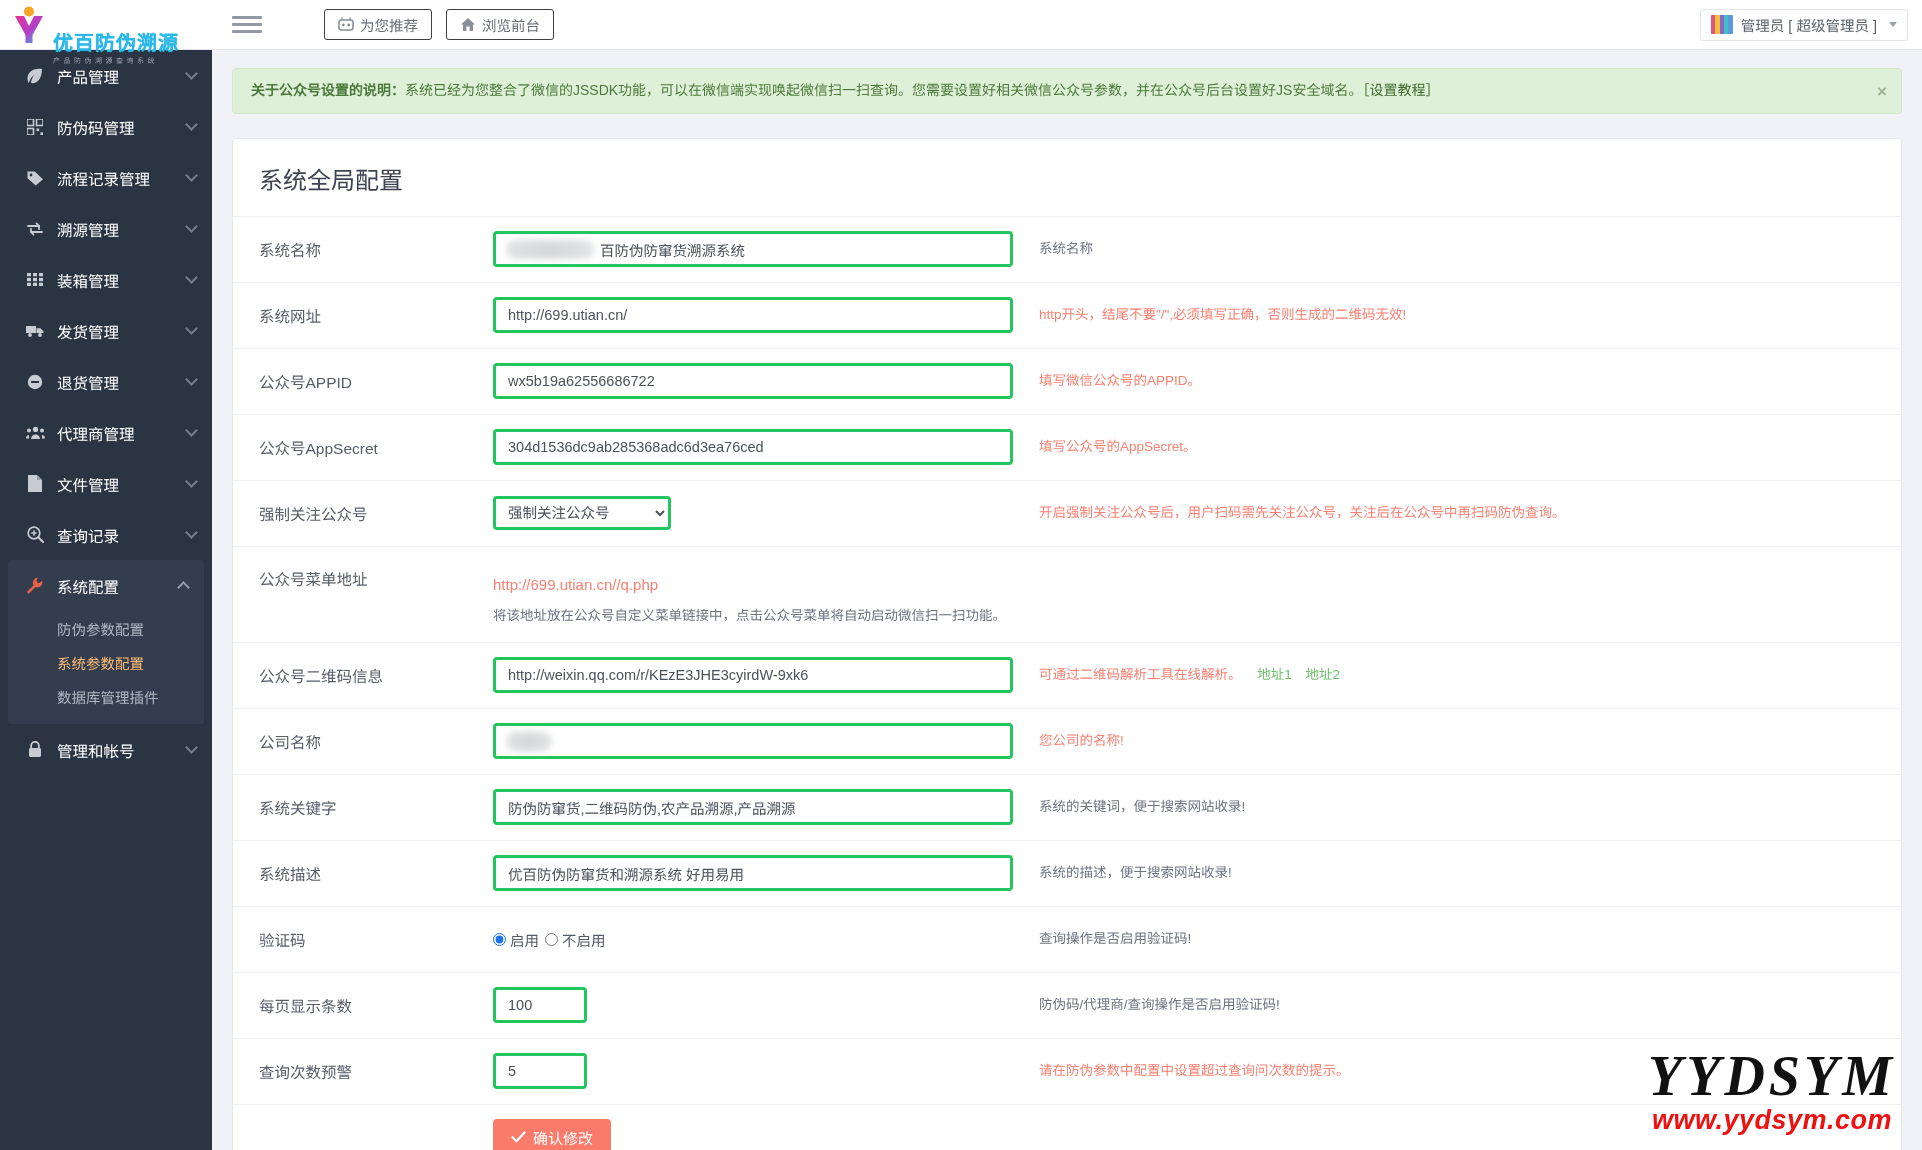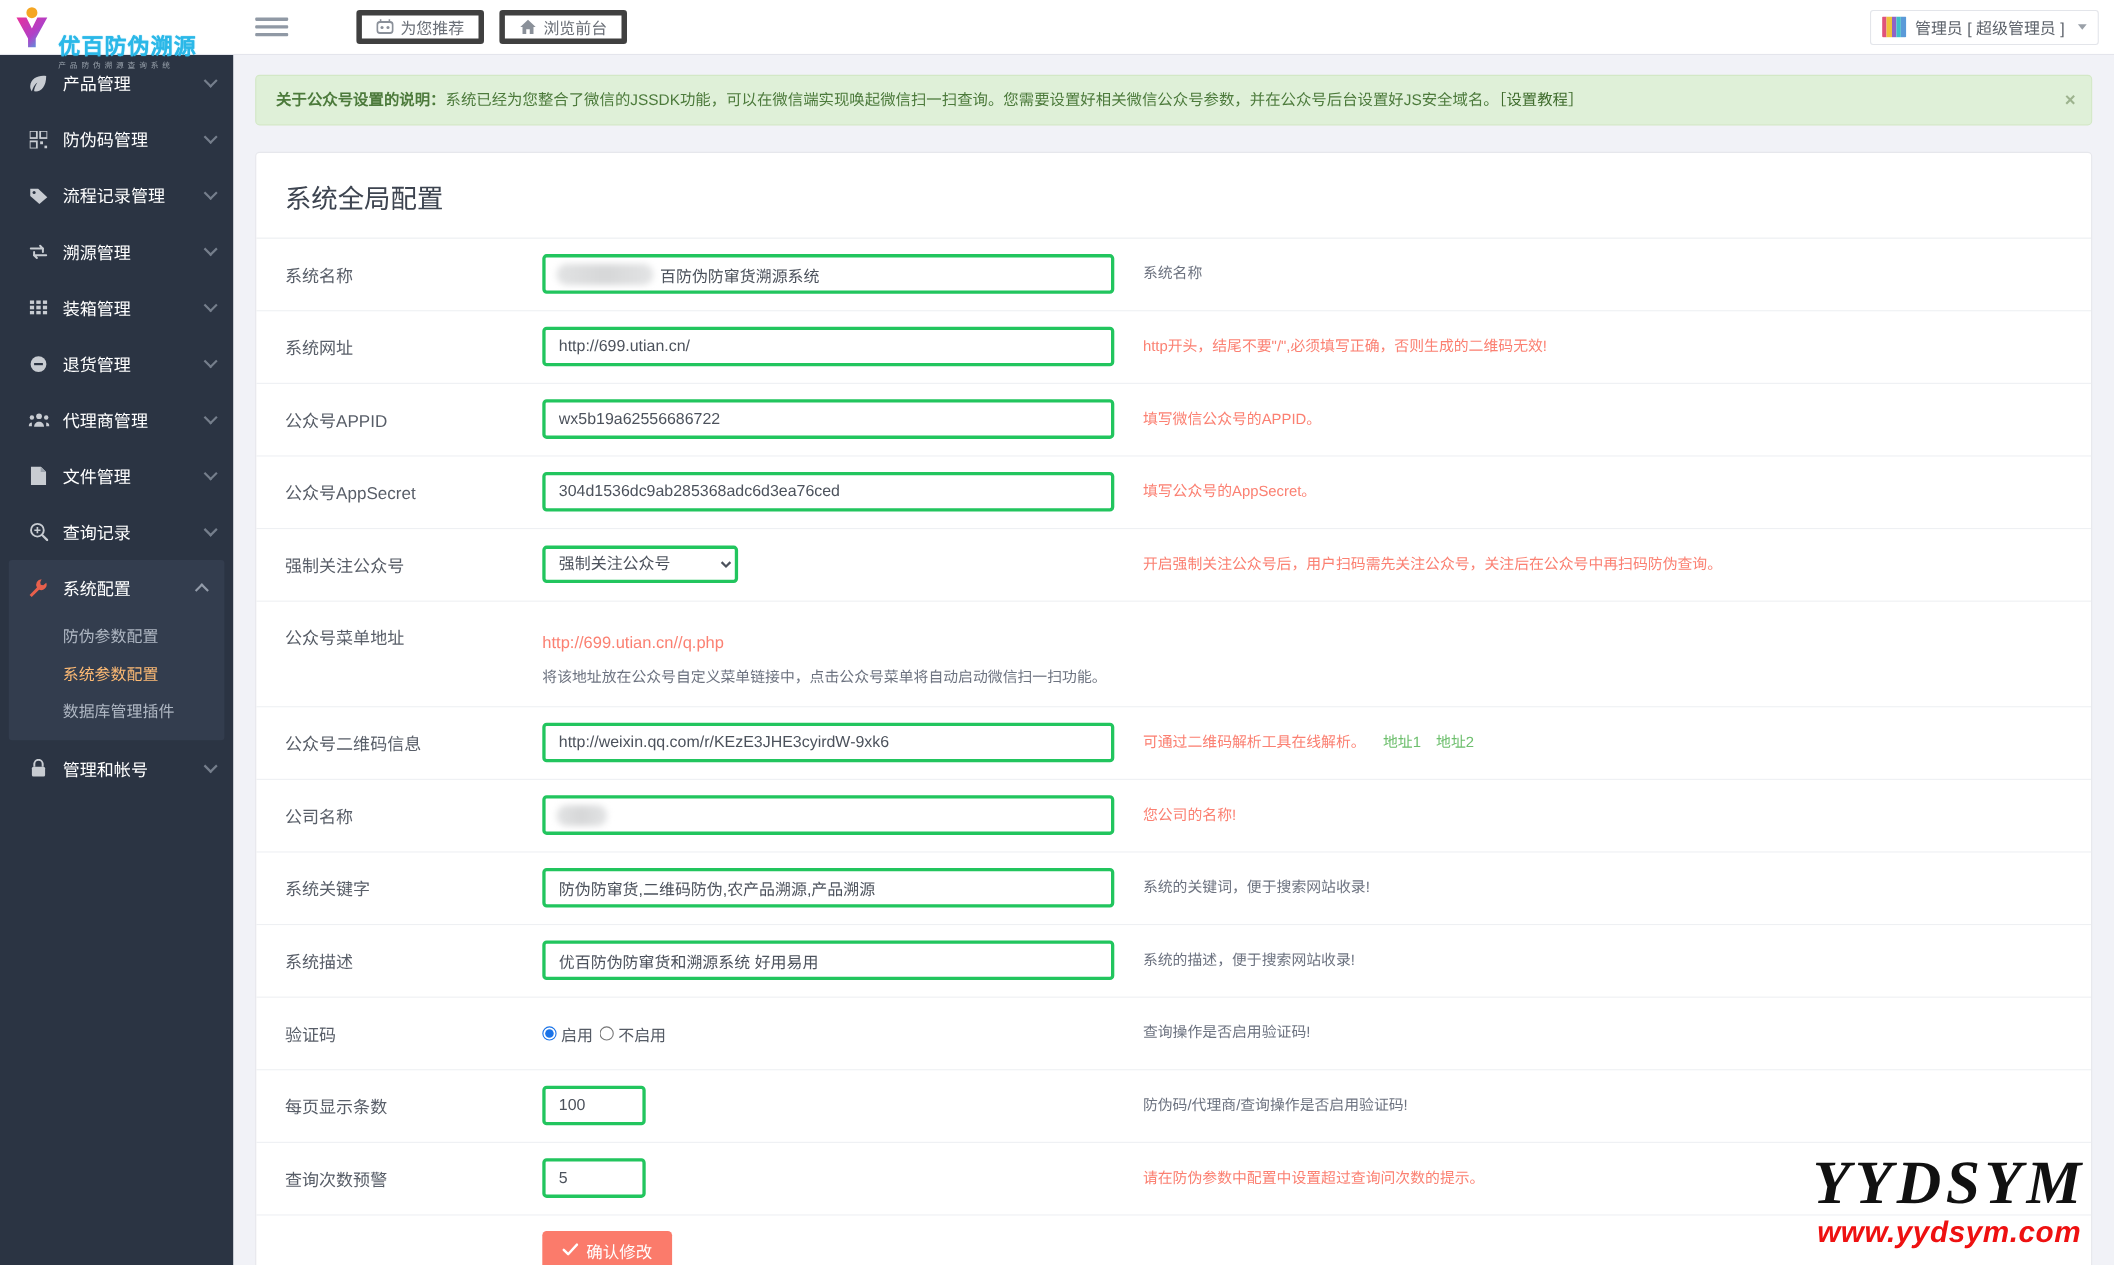--- a/index.html
+++ b/index.html
@@ -39,21 +39,21 @@
     margin-left: 20px; width: 30px; height: 30px;
     display: flex; flex-direction: column; justify-content: center; gap: 4px;
     cursor: pointer;
   }
   .hamburger i { display: block; height: 3px; background: #9099a5; border-radius: 1px; }
 
   .topnav { display: flex; align-items: center; gap: 14px; margin-left: 62px; }
   .topnav-btn {
     display: inline-flex; align-items: center; gap: 6px;
     height: 31px; padding: 0 13px;
-    border: 5px solid #404040; border-radius: 3px;
+    border: 1px solid #404040; border-radius: 3px;
     background: #fff; color: #6b7078; font-size: 14.5px;
     cursor: pointer; white-space: nowrap;
   }
   .topnav-btn svg { display:block; }
 
   .topbar-right {
     margin-left: auto; margin-right: 14px;
     display: flex; align-items: center;
   }
   .user-chip {
@@ -336,20 +336,32 @@
           <rect x="0" y="9.7" width="4" height="3.3"></rect>
             <rect x="6" y="9.7" width="4" height="3.3"></rect>
             <rect x="12" y="9.7" width="4" height="3.3"></rect>
         </g>
       </svg>
     </span>
     <span class="nav-label">装箱管理</span>
     <span class="chev"></span>
   </div>
 
+  <div class="nav-item">
+    <span class="nav-ico">
+      <svg width="19" height="14" viewBox="0 0 19 14">
+        <path d="M0 2h10v7H0z" fill="#c8ccd2"></path>
+          <path d="M10.5 4.2h4l3 3.2V9h-7z" fill="#c8ccd2"></path>
+        <circle cx="4" cy="11" r="1.9" fill="#c8ccd2"></circle>
+          <circle cx="14" cy="11" r="1.9" fill="#c8ccd2"></circle>
+      </svg>
+    </span>
+    <span class="nav-label">发货管理</span>
+    <span class="chev"></span>
+  </div>
 
   <div class="nav-item">
     <span class="nav-ico">
       <svg width="16" height="16" viewBox="0 0 16 16">
           <circle cx="8" cy="8" r="7.2" fill="#c8ccd2"></circle>
           <rect x="4" y="7" width="8" height="2" fill="#2b3443"></rect>
         </svg>
     </span>
     <span class="nav-label">退货管理</span>
     <span class="chev"></span>

